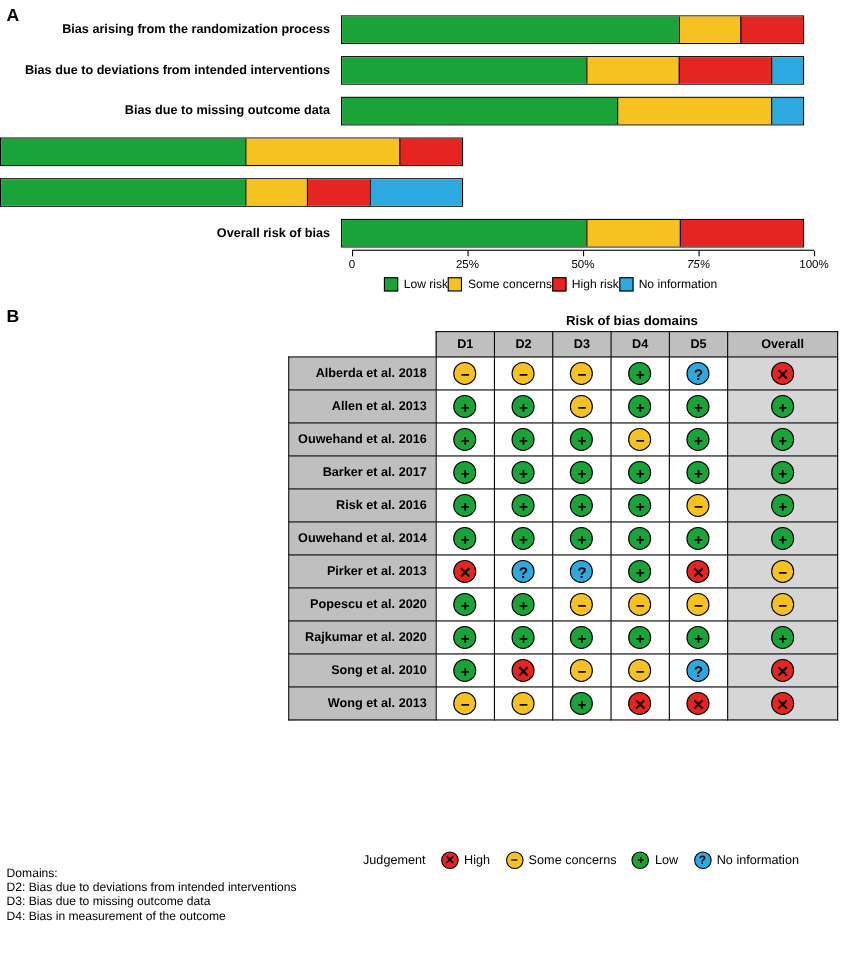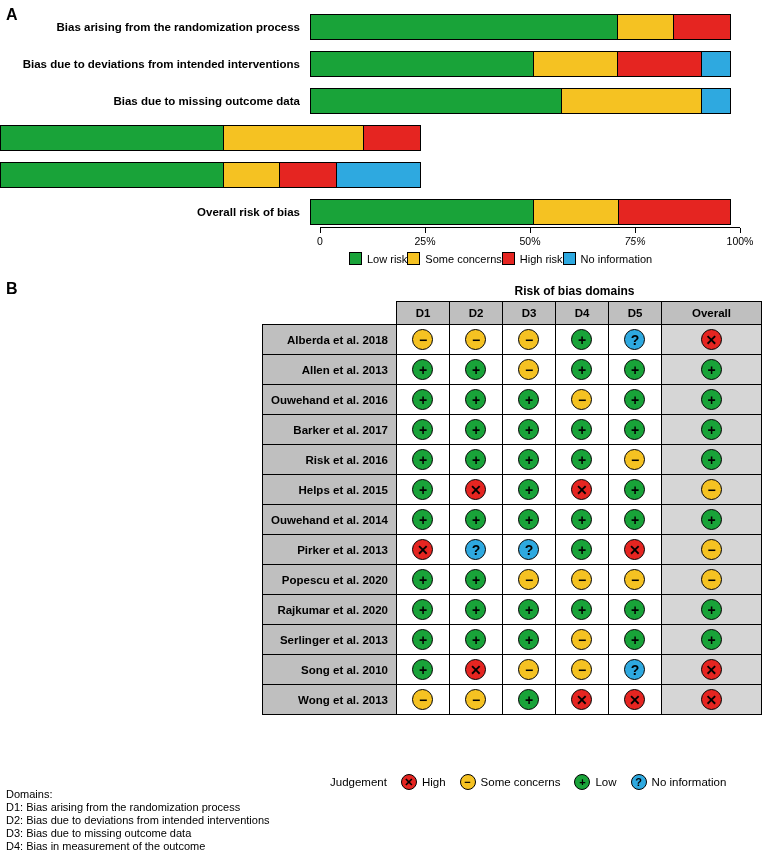--- a/index.html
+++ b/index.html
@@ -201,70 +201,52 @@
         <tr>
           <td class="study"><span>Risk </span><span class="ital">et al.</span><span> 2016</span></td>
           <td class="cell"><span class="circ" style="background: rgb(25, 163, 57);">+</span></td>
           <td class="cell"><span class="circ" style="background: rgb(25, 163, 57);">+</span></td>
           <td class="cell"><span class="circ" style="background: rgb(25, 163, 57);">+</span></td>
           <td class="cell"><span class="circ" style="background: rgb(25, 163, 57);">+</span></td>
           <td class="cell"><span class="circ" style="background: rgb(245, 194, 34);">−</span></td>
           <td class="cell overall"><span class="circ" style="background: rgb(25, 163, 57);">+</span></td>
         </tr>
         <tr>
-          <td class="study"><span>Helps </span><span class="ital">et al.</span><span> 2015</span></td>
-          <td class="cell"><span class="circ" style="background: rgb(25, 163, 57);">+</span></td>
-          <td class="cell"><span class="circ" style="background: rgb(229, 37, 33);">✕</span></td>
-          <td class="cell"><span class="circ" style="background: rgb(25, 163, 57);">+</span></td>
-          <td class="cell"><span class="circ" style="background: rgb(229, 37, 33);">✕</span></td>
-          <td class="cell"><span class="circ" style="background: rgb(25, 163, 57);">+</span></td>
+          <td class="study"><span>Ouwehand </span><span class="ital">et al.</span><span> 2014</span></td>
+          <td class="cell"><span class="circ" style="background: rgb(25, 163, 57);">+</span></td>
+          <td class="cell"><span class="circ" style="background: rgb(25, 163, 57);">+</span></td>
+          <td class="cell"><span class="circ" style="background: rgb(25, 163, 57);">+</span></td>
+          <td class="cell"><span class="circ" style="background: rgb(25, 163, 57);">+</span></td>
+          <td class="cell"><span class="circ" style="background: rgb(25, 163, 57);">+</span></td>
+          <td class="cell overall"><span class="circ" style="background: rgb(25, 163, 57);">+</span></td>
+        </tr>
+        <tr>
+          <td class="study"><span>Pirker </span><span class="ital">et al.</span><span> 2013</span></td>
+          <td class="cell"><span class="circ" style="background: rgb(229, 37, 33);">✕</span></td>
+          <td class="cell"><span class="circ" style="background: rgb(46, 169, 224);">?</span></td>
+          <td class="cell"><span class="circ" style="background: rgb(46, 169, 224);">?</span></td>
+          <td class="cell"><span class="circ" style="background: rgb(25, 163, 57);">+</span></td>
+          <td class="cell"><span class="circ" style="background: rgb(229, 37, 33);">✕</span></td>
           <td class="cell overall"><span class="circ" style="background: rgb(245, 194, 34);">−</span></td>
         </tr>
         <tr>
-          <td class="study"><span>Ouwehand </span><span class="ital">et al.</span><span> 2014</span></td>
-          <td class="cell"><span class="circ" style="background: rgb(25, 163, 57);">+</span></td>
-          <td class="cell"><span class="circ" style="background: rgb(25, 163, 57);">+</span></td>
-          <td class="cell"><span class="circ" style="background: rgb(25, 163, 57);">+</span></td>
-          <td class="cell"><span class="circ" style="background: rgb(25, 163, 57);">+</span></td>
-          <td class="cell"><span class="circ" style="background: rgb(25, 163, 57);">+</span></td>
-          <td class="cell overall"><span class="circ" style="background: rgb(25, 163, 57);">+</span></td>
-        </tr>
-        <tr>
-          <td class="study"><span>Pirker </span><span class="ital">et al.</span><span> 2013</span></td>
-          <td class="cell"><span class="circ" style="background: rgb(229, 37, 33);">✕</span></td>
-          <td class="cell"><span class="circ" style="background: rgb(46, 169, 224);">?</span></td>
-          <td class="cell"><span class="circ" style="background: rgb(46, 169, 224);">?</span></td>
-          <td class="cell"><span class="circ" style="background: rgb(25, 163, 57);">+</span></td>
-          <td class="cell"><span class="circ" style="background: rgb(229, 37, 33);">✕</span></td>
+          <td class="study"><span>Popescu </span><span class="ital">et al.</span><span> 2020</span></td>
+          <td class="cell"><span class="circ" style="background: rgb(25, 163, 57);">+</span></td>
+          <td class="cell"><span class="circ" style="background: rgb(25, 163, 57);">+</span></td>
+          <td class="cell"><span class="circ" style="background: rgb(245, 194, 34);">−</span></td>
+          <td class="cell"><span class="circ" style="background: rgb(245, 194, 34);">−</span></td>
+          <td class="cell"><span class="circ" style="background: rgb(245, 194, 34);">−</span></td>
           <td class="cell overall"><span class="circ" style="background: rgb(245, 194, 34);">−</span></td>
         </tr>
         <tr>
-          <td class="study"><span>Popescu </span><span class="ital">et al.</span><span> 2020</span></td>
-          <td class="cell"><span class="circ" style="background: rgb(25, 163, 57);">+</span></td>
-          <td class="cell"><span class="circ" style="background: rgb(25, 163, 57);">+</span></td>
-          <td class="cell"><span class="circ" style="background: rgb(245, 194, 34);">−</span></td>
-          <td class="cell"><span class="circ" style="background: rgb(245, 194, 34);">−</span></td>
-          <td class="cell"><span class="circ" style="background: rgb(245, 194, 34);">−</span></td>
-          <td class="cell overall"><span class="circ" style="background: rgb(245, 194, 34);">−</span></td>
-        </tr>
-        <tr>
           <td class="study"><span>Rajkumar </span><span class="ital">et al.</span><span> 2020</span></td>
           <td class="cell"><span class="circ" style="background: rgb(25, 163, 57);">+</span></td>
           <td class="cell"><span class="circ" style="background: rgb(25, 163, 57);">+</span></td>
           <td class="cell"><span class="circ" style="background: rgb(25, 163, 57);">+</span></td>
           <td class="cell"><span class="circ" style="background: rgb(25, 163, 57);">+</span></td>
-          <td class="cell"><span class="circ" style="background: rgb(25, 163, 57);">+</span></td>
-          <td class="cell overall"><span class="circ" style="background: rgb(25, 163, 57);">+</span></td>
-        </tr>
-        <tr>
-          <td class="study"><span>Serlinger </span><span class="ital">et al.</span><span> 2013</span></td>
-          <td class="cell"><span class="circ" style="background: rgb(25, 163, 57);">+</span></td>
-          <td class="cell"><span class="circ" style="background: rgb(25, 163, 57);">+</span></td>
-          <td class="cell"><span class="circ" style="background: rgb(25, 163, 57);">+</span></td>
-          <td class="cell"><span class="circ" style="background: rgb(245, 194, 34);">−</span></td>
           <td class="cell"><span class="circ" style="background: rgb(25, 163, 57);">+</span></td>
           <td class="cell overall"><span class="circ" style="background: rgb(25, 163, 57);">+</span></td>
         </tr>
         <tr>
           <td class="study"><span>Song </span><span class="ital">et al.</span><span> 2010</span></td>
           <td class="cell"><span class="circ" style="background: rgb(25, 163, 57);">+</span></td>
           <td class="cell"><span class="circ" style="background: rgb(229, 37, 33);">✕</span></td>
           <td class="cell"><span class="circ" style="background: rgb(245, 194, 34);">−</span></td>
           <td class="cell"><span class="circ" style="background: rgb(245, 194, 34);">−</span></td>
           <td class="cell"><span class="circ" style="background: rgb(46, 169, 224);">?</span></td>
@@ -297,20 +279,19 @@
       </div>
       <div class="legB-item">
         <span class="circ small" style="background: rgb(46, 169, 224);">?</span>
         <span>No information</span>
       </div>
     </div>
 
   <div class="domains-note">
     <div>Domains:</div>
     <div>
-        <div>D1: Bias arising from the randomization process</div>
         <div>D2: Bias due to deviations from intended interventions</div>
         <div>D3: Bias due to missing outcome data</div>
         <div>D4: Bias in measurement of the outcome</div>
       </div>
   </div>
 
 </div>
 
 </body></html>

